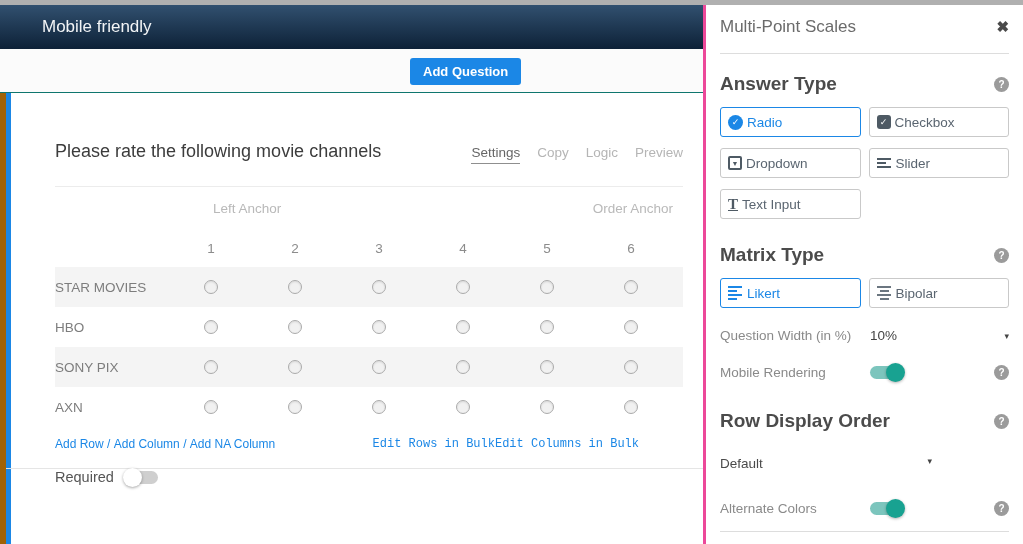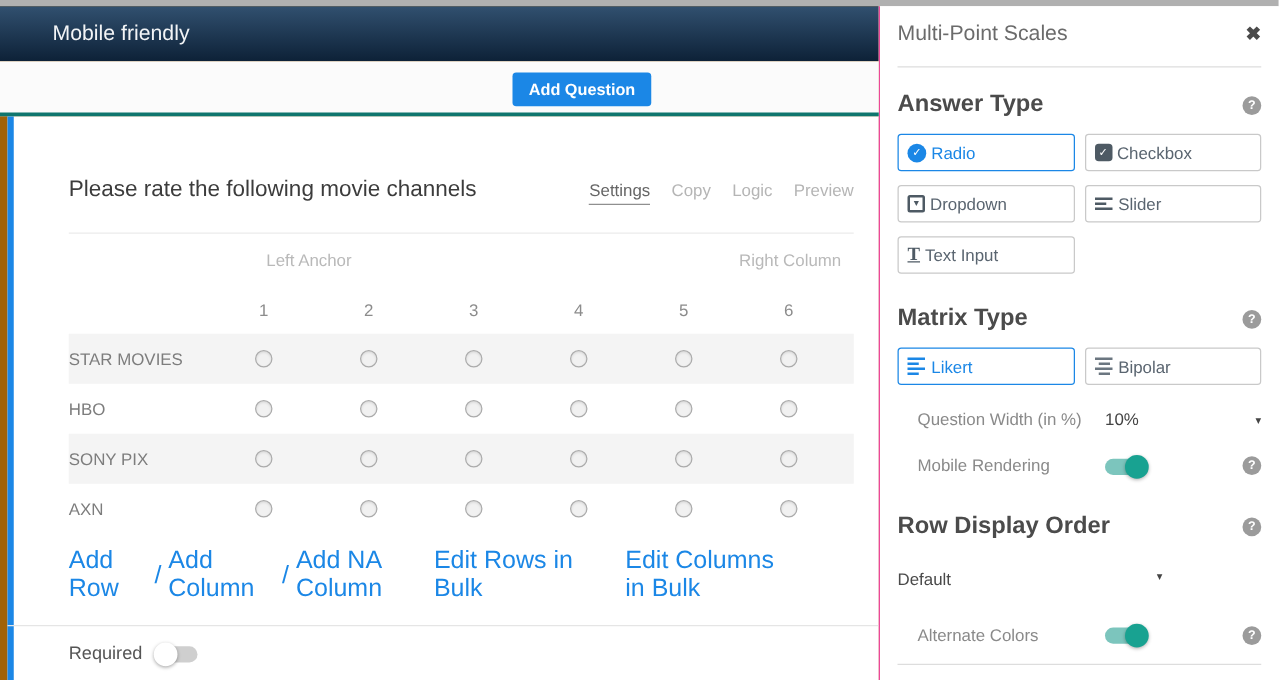--- a/index.html
+++ b/index.html
@@ -5,21 +5,21 @@
   * { box-sizing: border-box; margin: 0; padding: 0; }
   html,body { width:1023px; height:544px; }
   body { font-family:"Liberation Sans", sans-serif; background:#fff; overflow:hidden; }
   .top-strip { height:5px; background:#b0b0b0; }
   .page { display:flex; height:539px; }
 
   
   .left { width:703px; display:flex; flex-direction:column; background:#a16207; }
   .navbar { height:44px; background:linear-gradient(#31506f,#0d2137); color:#f2f4f6;
             display:flex; align-items:center; padding-left:42px; font-size:17px; flex:none; }
-  .toolbar { height:44px; background:#fbfbfb; border-bottom:3px solid #0f766e; position:relative; flex:none; }
+  .toolbar { height:44px; background:#fbfbfb; border-bottom:1px solid #0f766e; position:relative; flex:none; }
   .add-q { position:absolute; left:410px; top:9px; background:#1b87e6; color:#fff; font-weight:bold;
            font-size:13px; border:none; border-radius:3px; padding:6px 13px; cursor:pointer; }
   .card { flex:1; margin-left:6px; border-left:5px solid #1b87e6; background:#fff; }
   .card-inner { padding:48px 20px 0 44px; }
 
   .title-row { display:flex; justify-content:space-between; align-items:baseline;gap:40px; }
   .q-title { font-size:18px; color:#3c3c3c; }
   .tabs { display:flex; gap:17px; font-size:13.5px; color:#b5b5b5; }
   .tab { cursor:pointer; }
   .tab.active { color:#666; border-bottom:1px solid #8f8f8f; padding-bottom:3px; }
@@ -28,36 +28,36 @@
   .anchor-row { display:flex; justify-content:space-between; align-items:center; height:42px;
                 padding-left:158px; padding-right:10px; color:#b9b9b9; font-size:13.5px; margin-top:0; }
   .mgrid .mrow { display:grid; grid-template-columns:114px repeat(6,84px); align-items:center; }
   .num-row { height:38px; color:#8c8c8c; font-size:13.5px; }
   .num-row span { text-align:center; }
   .data-row { height:40px; font-size:13.5px; color:#7d7d7d; }
   .data-row.alt { background:#f4f4f4; }
   .radio { width:14px; height:14px; border-radius:50%; background:#f1f1f1; border:1px solid #ababab;
            box-shadow:inset 0 1px 2px rgba(0,0,0,0.10); margin:0 auto; cursor:pointer; }
 
-  .links-row { display:flex; margin-top:10px; font-size:20px; align-items:center; }
+  .links-row { display:flex; margin-top:10px; font-size:12px; align-items:center; }
   .links-row a, .links-row .sep { color:#1b87e6; text-decoration:none; cursor:pointer; }
-  .right-links { margin-left:auto; display:flex; gap:36px; padding-right:44px; }
+  .right-links { margin-left:auto; display:flex; padding-right:44px;font-family:Liberation Mono, monospace; }
   .divider2 { border-bottom:1px solid #e5e5e5; margin:17px -20px 0 -49px; }
-  .required-row { display:flex; align-items:center; gap:10px; margin-top:14px; color:#555; font-size:14.5px; }
+  .required-row { display:flex; align-items:center; gap:10px; color:#555; font-size:14.5px; }
 
   
   .toggle { position:relative; width:34px; height:13px; border-radius:7px; cursor:pointer; flex:none; }
   .toggle .knob { position:absolute; top:-3px; width:19px; height:19px; border-radius:50%; }
   .toggle.off { background:#cfcfcf; }
   .toggle.off .knob { left:-1px; background:#fff; box-shadow:0 1px 3px rgba(0,0,0,0.35); }
   .toggle.on { background:#7cc5bd; }
   .toggle.on .knob { right:-1px; background:#18a291; box-shadow:0 1px 3px rgba(0,0,0,0.3); }
 
   
-  .panel { width:320px; background:#fff; border-left:1px solid #ec4899; padding:12px 14px 0 14px; font-size:13.5px; }
+  .panel { width:320px; background:#fff; border-left:3px solid #ec4899; padding:12px 14px 0 14px; font-size:13.5px; }
   .panel-header { display:flex; justify-content:space-between; align-items:center; }
   .panel-title { font-size:17px; color:#6b6b6b; }
   .close-x { color:#4a4a4a; font-size:15px; font-weight:bold; cursor:pointer; }
   .pdivider { border-bottom:1px solid #ddd; margin-top:16px; }
   .sec-label-row { display:flex; justify-content:space-between; align-items:center; }
   .sec-label { font-weight:bold; color:#4b4b4b; font-size:19px; }
   .help { width:15px; height:15px; border-radius:50%; background:#9b9b9b; color:#fff; font-size:10px;
           font-weight:bold; display:flex; align-items:center; justify-content:center; cursor:pointer; flex:none; }
   .opt-grid { display:grid; grid-template-columns:1fr 1fr; gap:11px 8px; margin-top:12px; }
   .opt { height:30px; border:1px solid #c9c9c9; border-radius:3px; background:#fff; display:flex;
@@ -71,25 +71,25 @@
   .ic-drop { width:14px; height:14px; border-radius:2px; border:2px solid #4e5a64; color:#4e5a64; font-size:7px;
              display:flex; align-items:center; justify-content:center; flex:none; }
   .bars { display:flex; flex-direction:column; justify-content:center; gap:2px; width:15px; flex:none; }
   .bars i { display:block; height:2px; background:#4e5a64; }
   .bars i.w1 { width:14px; } .bars i.w2 { width:9px; }
   .bars.blue i { background:#1b87e6; }
   .bars.center i { margin:0 auto; background:#6b7680; }
   .ic-text { font-family:"Liberation Serif", serif; font-weight:bold; font-size:15px; color:#4e5a64;
              text-decoration:underline; line-height:1; flex:none; }
 
-  .field-row { display:flex; align-items:center;margin-left:16px; }
+  .field-row { display:flex; align-items:center; }
   .field-label { color:#8a8a8a; width:150px; flex:none; }
   .field-value { color:#444; }
   .caret { color:#444; font-size:9px; cursor:pointer; }
-  .mt20 { margin-top:20px; } .mt22 { margin-top:22px;align-items:flex-end; } .mt25 { margin-top:25px; }
+  .mt20 { margin-top:20px; } .mt22 { margin-top:22px; } .mt25 { margin-top:25px; }
   .mt30 { margin-top:30px; } .mt24 { margin-top:24px; } .mt19 { margin-top:19px; } .mt15 { margin-top:15px; }
   .select-row { display:flex; justify-content:space-between; width:212px; color:#4a4a4a; cursor:pointer; }
   .adv-row { display:flex; justify-content:space-between; align-items:center; padding:11px 2px 11px 0;
              color:#4f4f4f; font-size:15px; cursor:pointer; }
   .chev { font-size:20px; color:#444; line-height:1; }
   .ml-auto { margin-left:auto; }
 </style>
 </head>
 <body>
 
@@ -112,21 +112,21 @@
             <span class="tab active">Settings</span>
             <span class="tab">Copy</span>
             <span class="tab">Logic</span>
             <span class="tab">Preview</span>
           </div>
         </div>
         <div class="divider"></div>
 
         <div class="anchor-row">
           <span>Left Anchor</span>
-          <span>Right Column</span>
+          <span>Order Anchor</span>
         </div>
 
         <div class="mgrid">
           <div class="mrow num-row">
             <span></span>
             <span>1</span>
             <span>2</span>
             <span>3</span>
             <span>4</span>
             <span>5</span>

